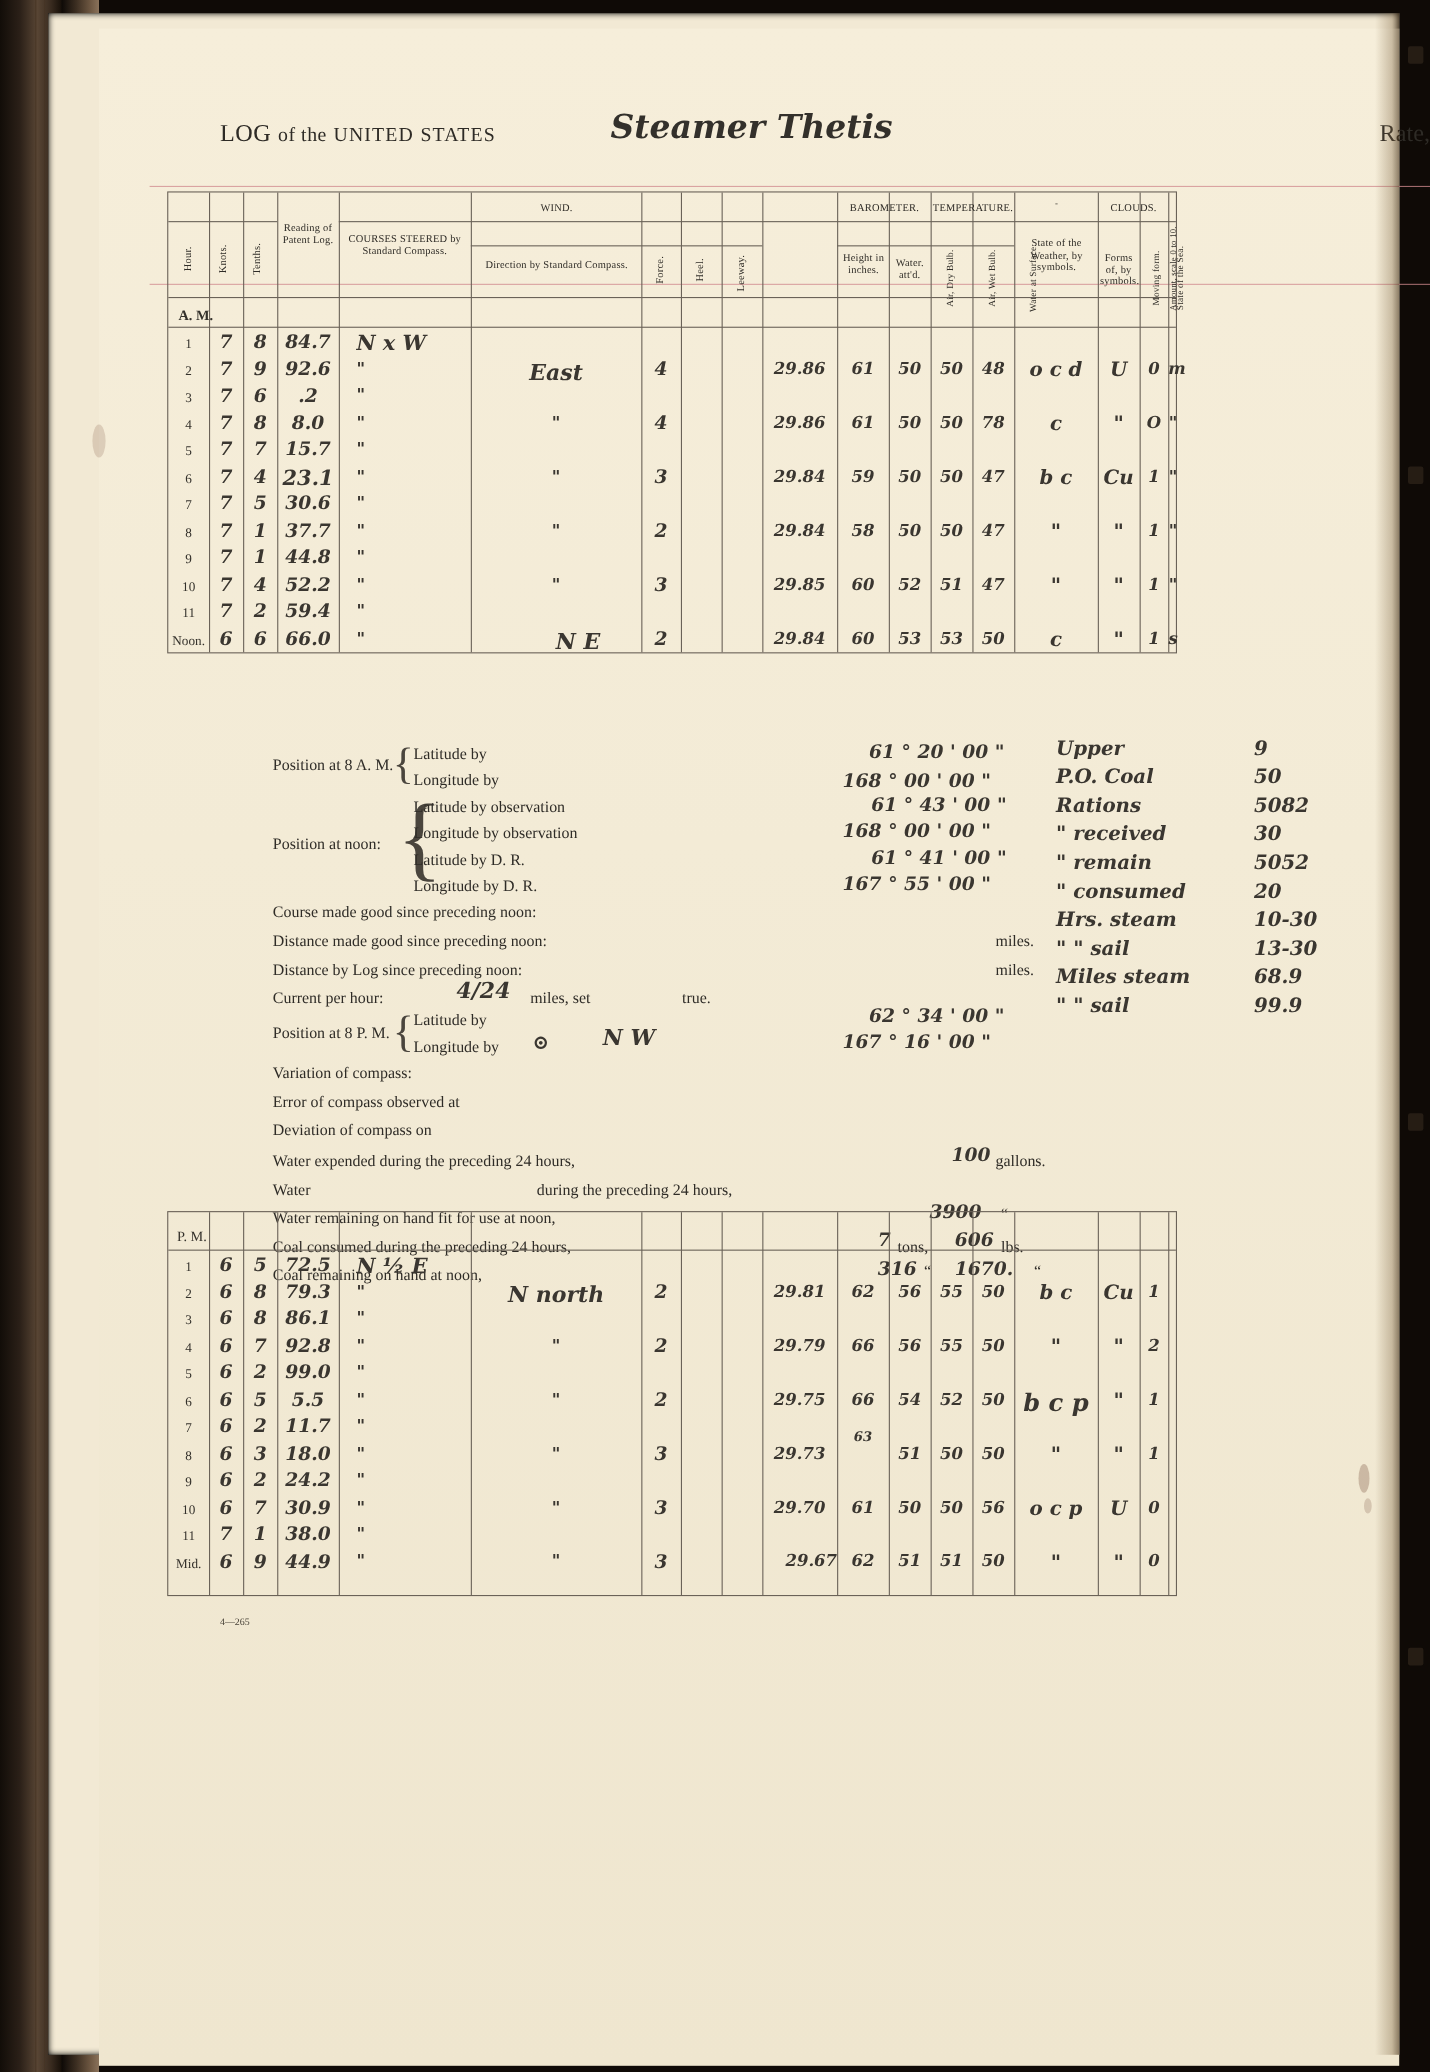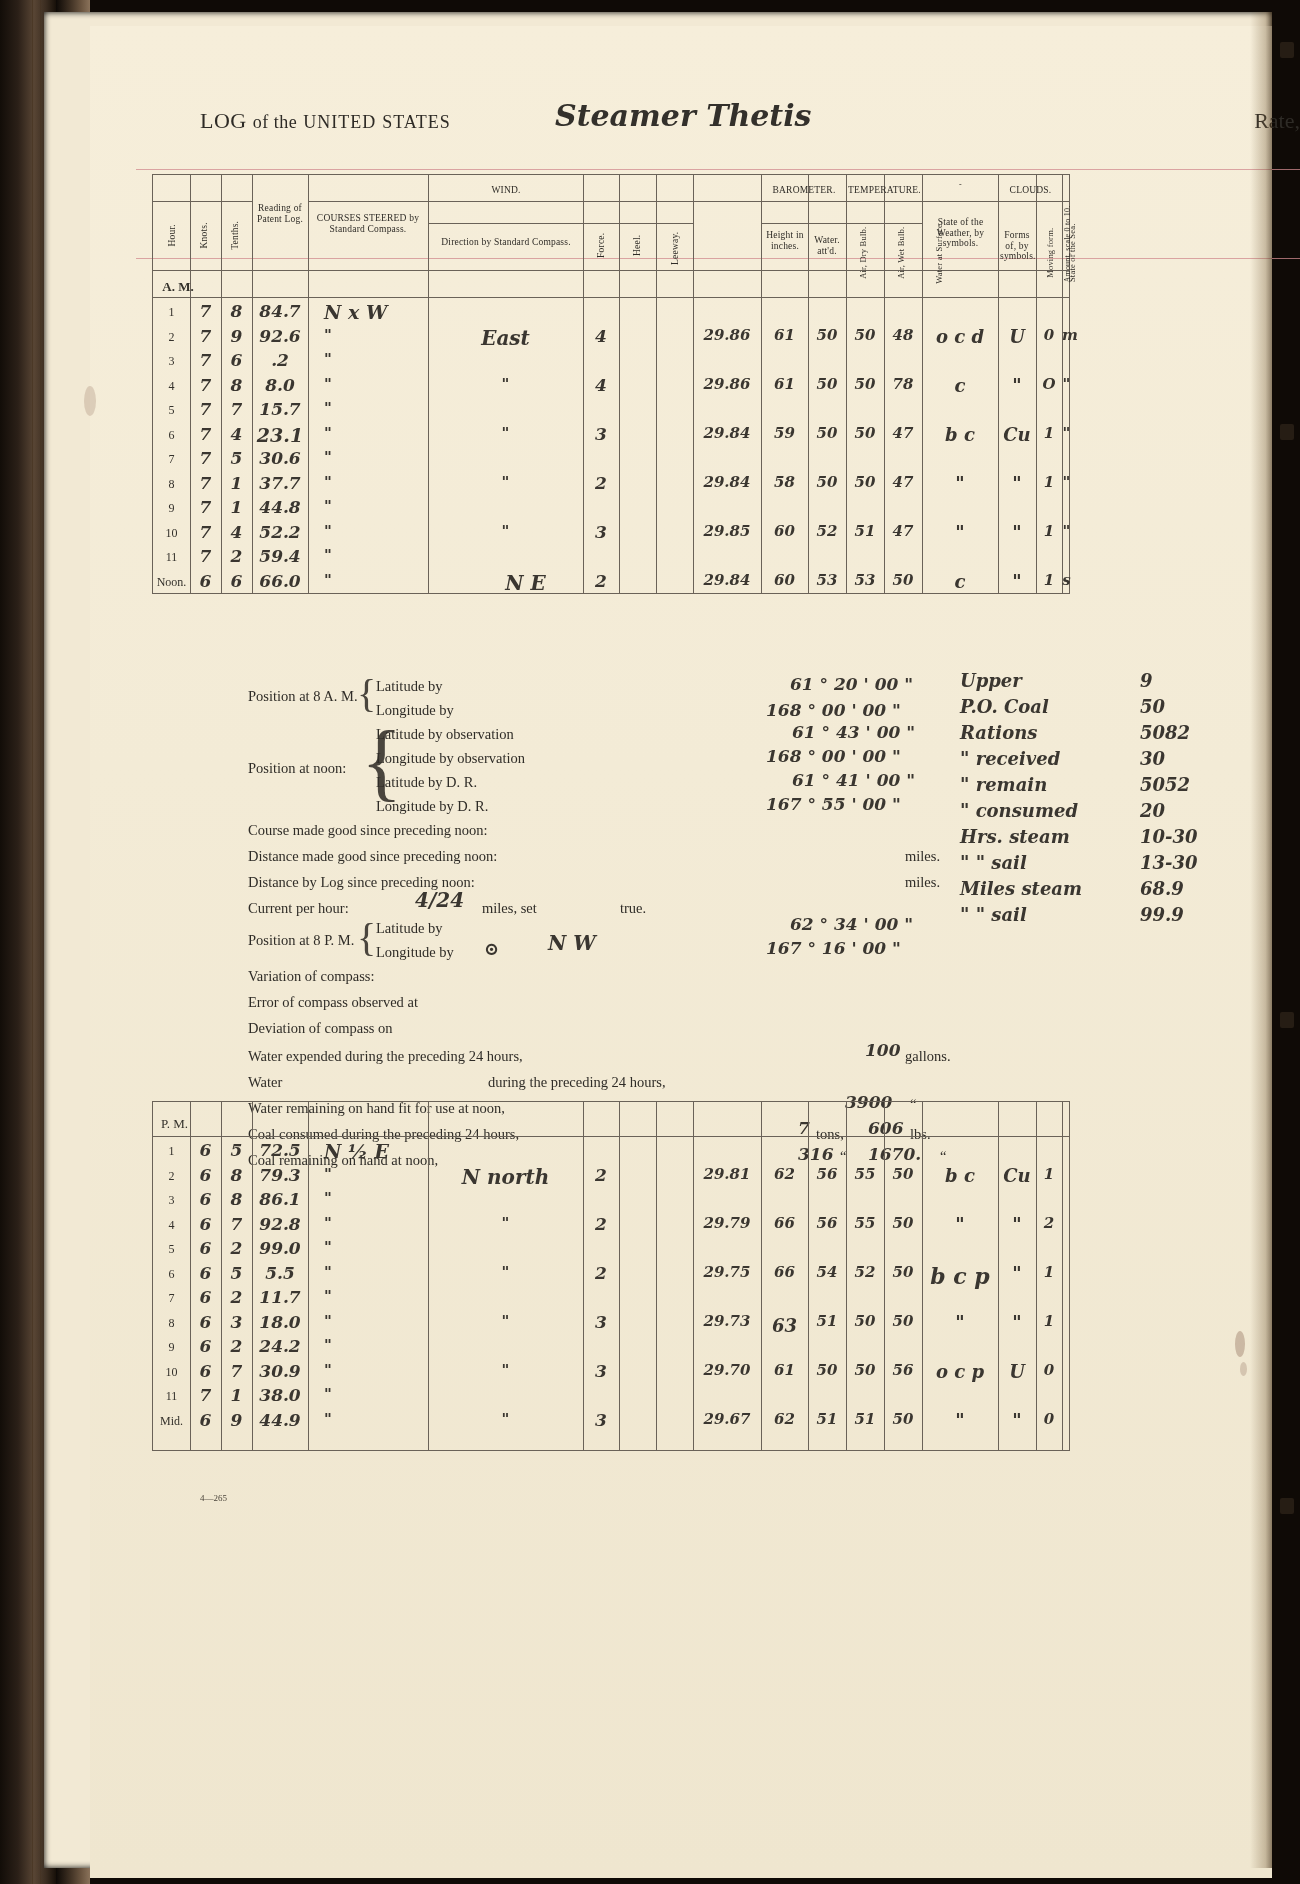--- a/index.html
+++ b/index.html
@@ -100,21 +100,21 @@
     font-size:15px;
   }
 
   
   #mid{position:absolute;left:170px;top:660px;width:1060px;}
   .mrow{position:absolute;font-size:14.5px;color:#2f2c27;white-space:nowrap;}
   .mval{position:absolute;font-size:17px;}
   .brace{position:absolute;font-size:40px;color:#4a453d;font-family:"Liberation Serif",serif;}
   .right-col{position:absolute;font-size:17px;}
 
-  .tiny{position:absolute;font-size:9px;color:#4a443a;margin-top:24px;}
+  .tiny{position:absolute;font-size:9px;color:#4a443a;}
 
   
   .clasp{position:absolute;right:6px;width:14px;height:16px;background:#2a2118;border-radius:2px;opacity:.85;}
   .blot{position:absolute;border-radius:50%;background:rgba(90,40,20,.45);}
 </style>
 </head>
 <body>
 
 <div id="book">
   <div id="gutter"></div>
@@ -494,21 +494,21 @@
             <div class="hcell hand" style="left: 99px; top: 185px; width: 56px; font-size: 17px;">11.7</div>
             <div class="hcell hand" style="left: 155px; top: 185px; width: 120px; font-size: 15px; text-align: left; padding-left: 16px;">"</div>
             <div class="cellnum" style="left: 0px; top: 213.5px; width: 37px; font-size: 12px;">8</div>
             <div class="hcell hand" style="left: 37px; top: 209.5px; width: 31px; font-size: 17px;">6</div>
             <div class="hcell hand" style="left: 68px; top: 209.5px; width: 31px; font-size: 17px;">3</div>
             <div class="hcell hand" style="left: 99px; top: 209.5px; width: 56px; font-size: 17px;">18.0</div>
             <div class="hcell hand" style="left: 155px; top: 209.5px; width: 120px; font-size: 15px; text-align: left; padding-left: 16px;">"</div>
             <div class="hcell hand" style="left: 275px; top: 209.5px; width: 155px; font-size: 15px;">"</div>
             <div class="hcell hand" style="left: 430px; top: 209.5px; width: 36px; font-size: 17px;">3</div>
             <div class="hcell hand" style="left: 540px; top: 209.5px; width: 68px; font-size: 15px;">29.73</div>
-            <div class="hcell hand" style="left: 608px; top: 213px; width: 47px; font-size: 18px; text-align: center;">63</div>
+            <div class="hcell hand" style="left: 608px; top: 197px; width: 47px; font-size: 12px; text-align: center;">63</div>
             <div class="hcell hand" style="left: 655px; top: 209.5px; width: 38px; font-size: 15px;">51</div>
             <div class="hcell hand" style="left: 693px; top: 209.5px; width: 38px; font-size: 15px;">50</div>
             <div class="hcell hand" style="left: 731px; top: 209.5px; width: 38px; font-size: 15px;">50</div>
             <div class="hcell hand" style="left: 769px; top: 209.5px; width: 76px; font-size: 18px;">"</div>
             <div class="hcell hand" style="left: 845px; top: 209.5px; width: 38px; font-size: 18px;">"</div>
             <div class="hcell hand" style="left: 883px; top: 209.5px; width: 26px; font-size: 15px;">1</div>
             <div class="cellnum" style="left: 0px; top: 238px; width: 37px; font-size: 12px;">9</div>
             <div class="hcell hand" style="left: 37px; top: 234px; width: 31px; font-size: 17px;">6</div>
             <div class="hcell hand" style="left: 68px; top: 234px; width: 31px; font-size: 17px;">2</div>
             <div class="hcell hand" style="left: 99px; top: 234px; width: 56px; font-size: 17px;">24.2</div>
@@ -533,21 +533,21 @@
             <div class="hcell hand" style="left: 68px; top: 283px; width: 31px; font-size: 17px;">1</div>
             <div class="hcell hand" style="left: 99px; top: 283px; width: 56px; font-size: 17px;">38.0</div>
             <div class="hcell hand" style="left: 155px; top: 283px; width: 120px; font-size: 15px; text-align: left; padding-left: 16px;">"</div>
             <div class="cellnum" style="left: 0px; top: 311.5px; width: 37px; font-size: 12px;">Mid.</div>
             <div class="hcell hand" style="left: 37px; top: 307.5px; width: 31px; font-size: 17px;">6</div>
             <div class="hcell hand" style="left: 68px; top: 307.5px; width: 31px; font-size: 17px;">9</div>
             <div class="hcell hand" style="left: 99px; top: 307.5px; width: 56px; font-size: 17px;">44.9</div>
             <div class="hcell hand" style="left: 155px; top: 307.5px; width: 120px; font-size: 15px; text-align: left; padding-left: 16px;">"</div>
             <div class="hcell hand" style="left: 275px; top: 307.5px; width: 155px; font-size: 15px;">"</div>
             <div class="hcell hand" style="left: 430px; top: 307.5px; width: 36px; font-size: 17px;">3</div>
-            <div class="hcell hand" style="left: 540px; top: 307.5px; width: 68px; font-size: 15px;">29.67</div>
+            <div class="hcell hand" style="left: 540px; top: 307.5px; width: 68px; font-size: 15px; text-align: right;">29.67</div>
             <div class="hcell hand" style="left: 608px; top: 307.5px; width: 47px; font-size: 15px;">62</div>
             <div class="hcell hand" style="left: 655px; top: 307.5px; width: 38px; font-size: 15px;">51</div>
             <div class="hcell hand" style="left: 693px; top: 307.5px; width: 38px; font-size: 15px;">51</div>
             <div class="hcell hand" style="left: 731px; top: 307.5px; width: 38px; font-size: 15px;">50</div>
             <div class="hcell hand" style="left: 769px; top: 307.5px; width: 76px; font-size: 18px;">"</div>
             <div class="hcell hand" style="left: 845px; top: 307.5px; width: 38px; font-size: 18px;">"</div>
             <div class="hcell hand" style="left: 883px; top: 307.5px; width: 26px; font-size: 15px;">0</div>
           </div>
       </div>
 

